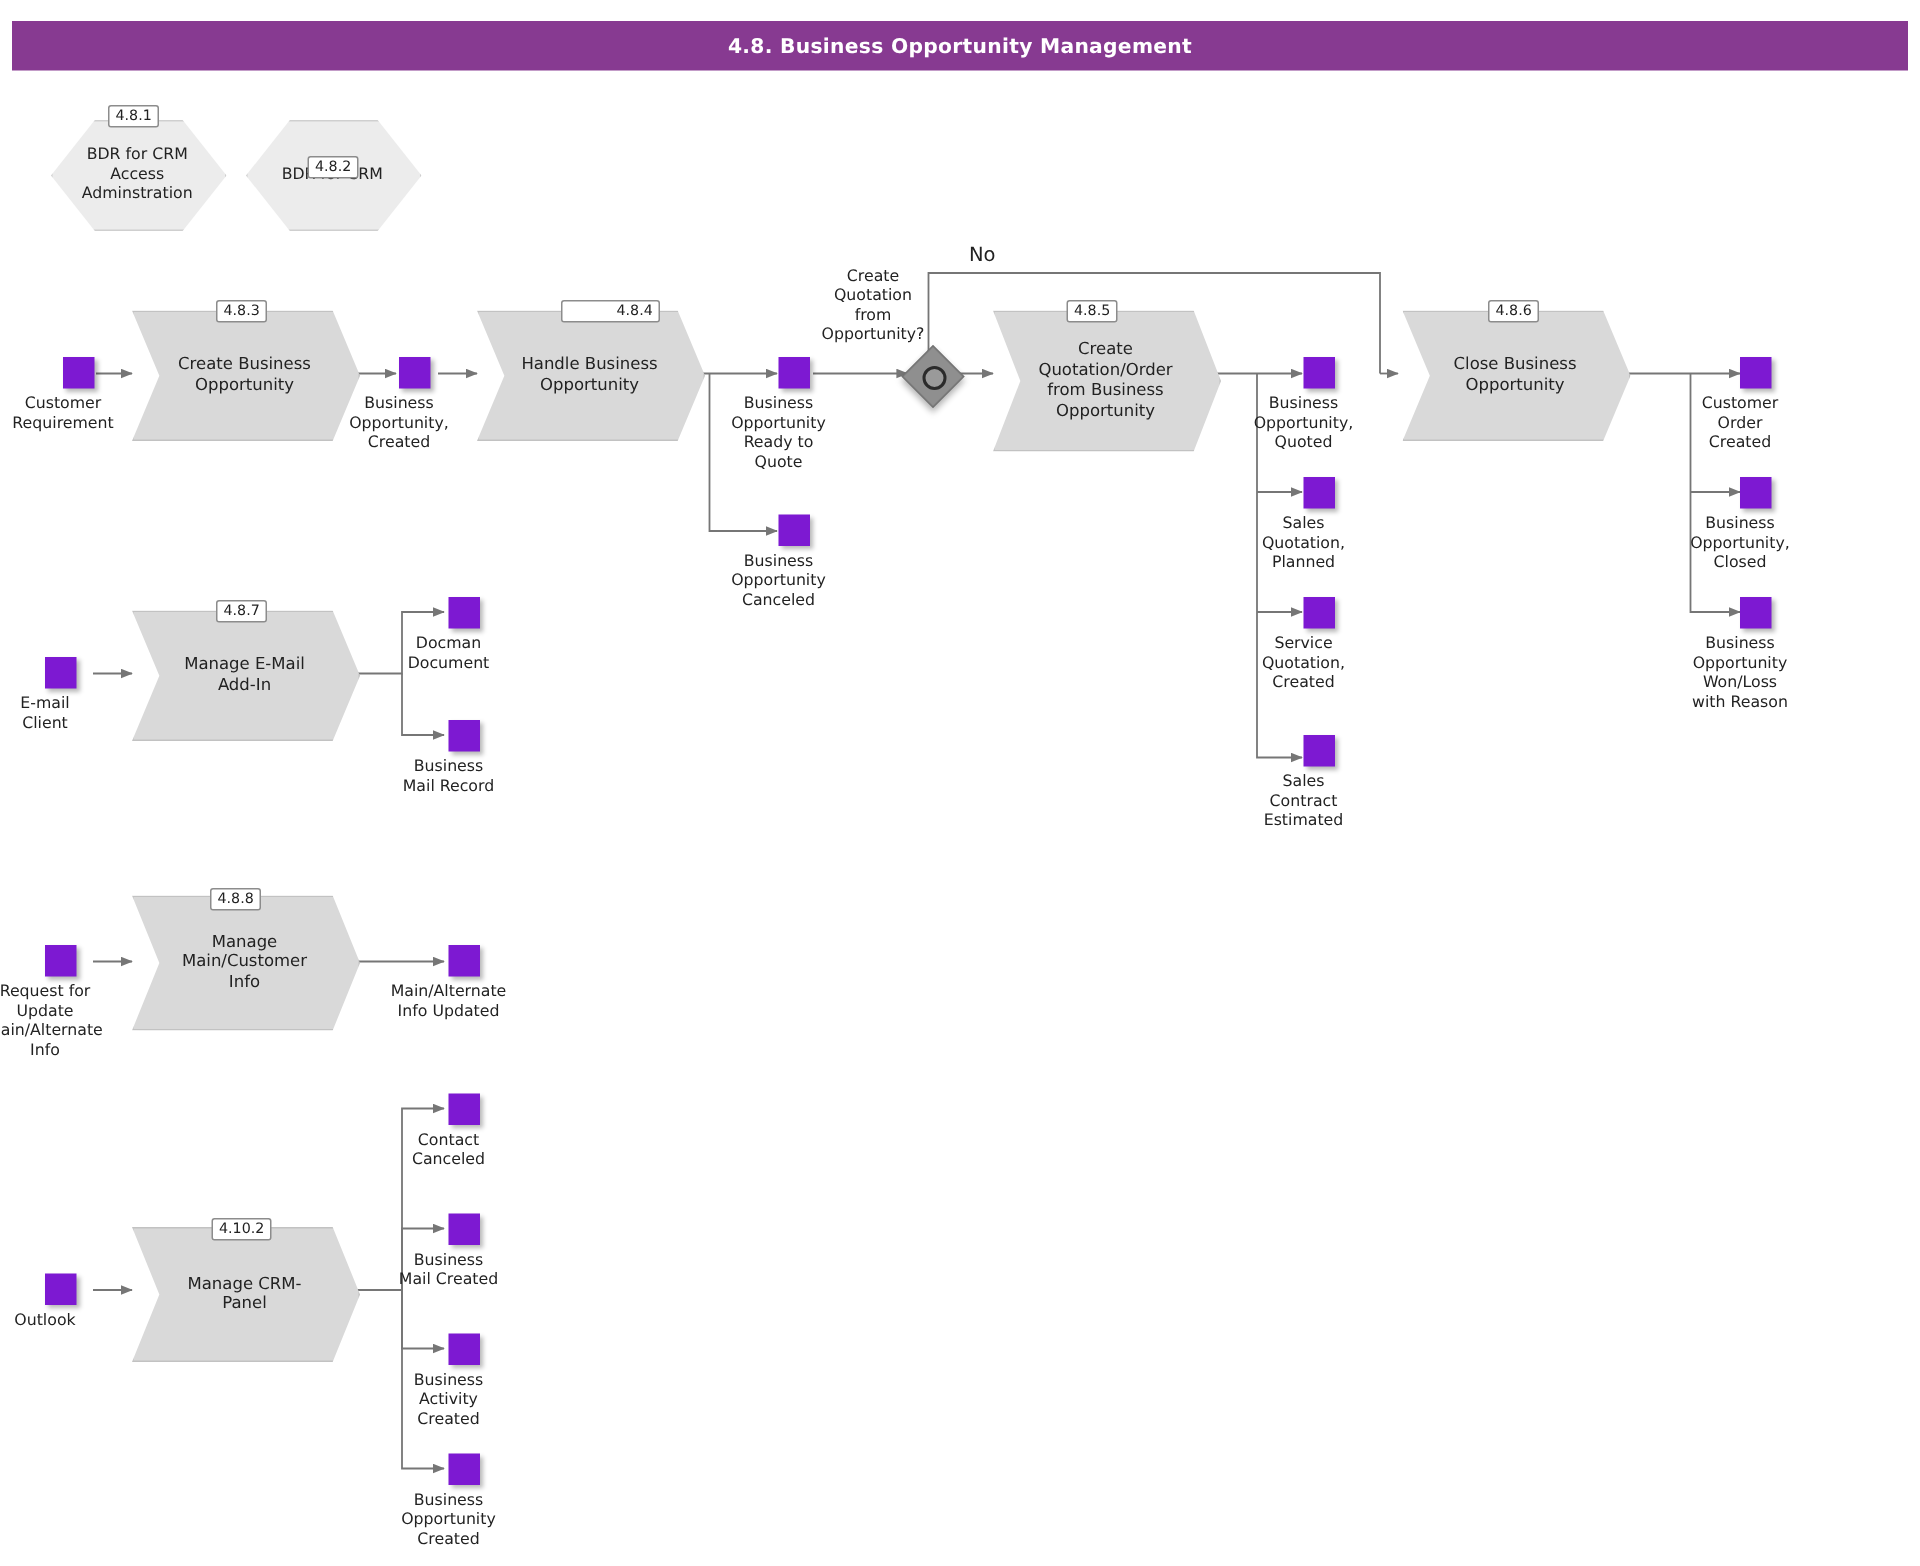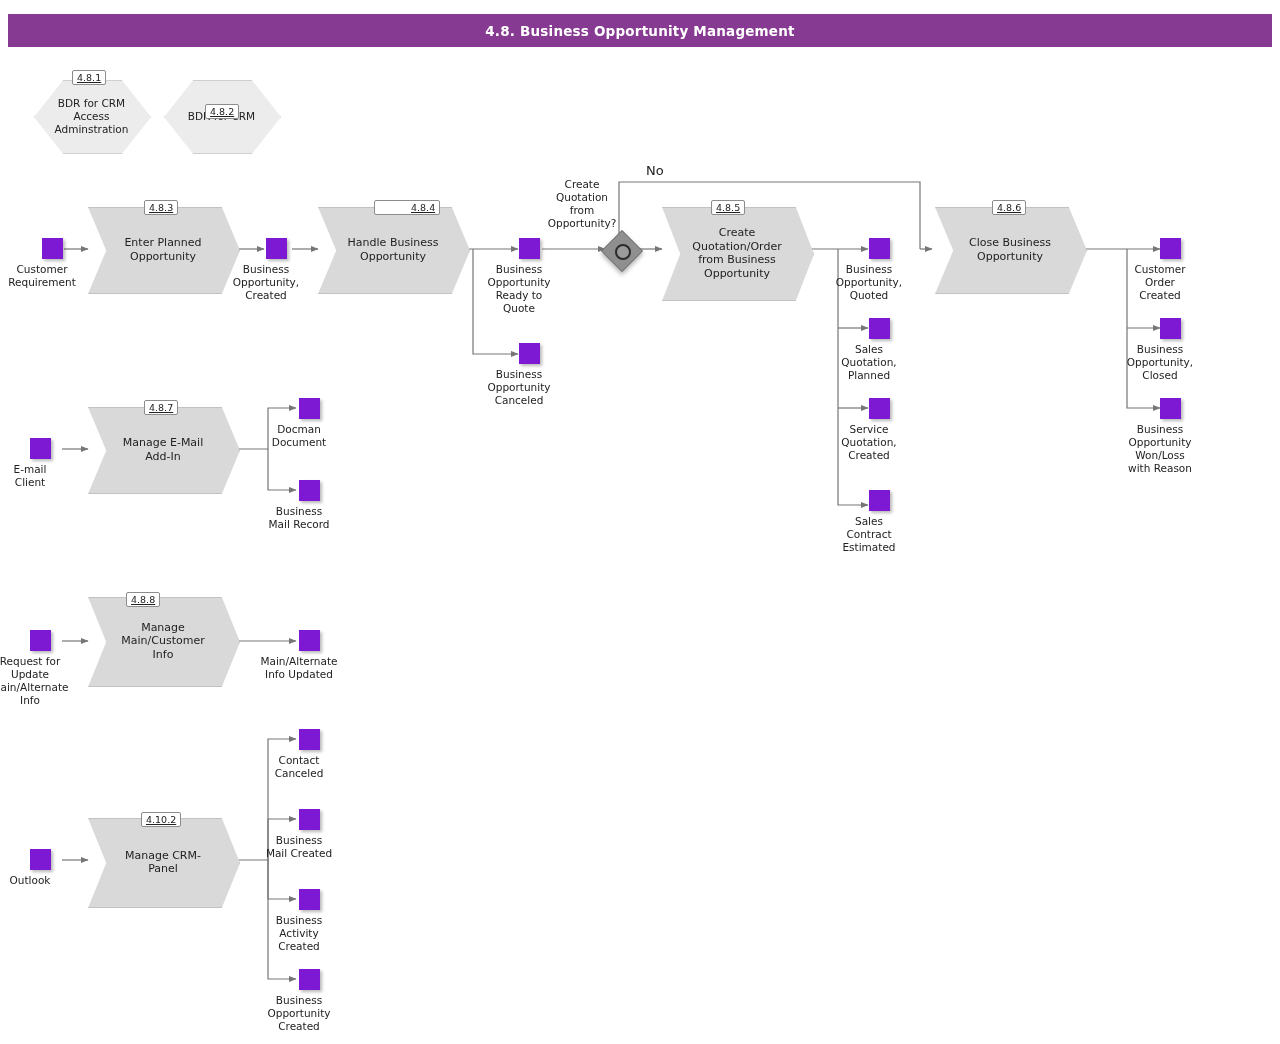--- a/index.html
+++ b/index.html
@@ -30,21 +30,21 @@
   .proc{position:absolute;}
   .proc .shape{position:absolute;left:0;top:0;width:100%;height:100%;
         background:#d9d9d9;border:1px solid #c2c2c2;
         clip-path:polygon(0 0,88% 0,100% 50%,88% 100%,0 100%,12% 50%);
         filter:drop-shadow(3px 3px 3px rgba(0,0,0,.30));}
   .proc .lbl{position:absolute;left:14%;top:0;width:72%;height:100%;
         display:flex;align-items:center;justify-content:center;text-align:center;
         font-size:11px;line-height:13.5px;color:#222;white-space:pre-line;}
   .badge{position:absolute;background:#fff;border:1px solid #8c8c8c;
         border-radius:2px;padding:1px 4px;font-size:9.5px;line-height:11px;
-        color:#222;z-index:5;white-space:nowrap;text-decoration:underline;}
+        color:#222;z-index:5;white-space:nowrap;}
 
   
   .hex{position:absolute;}
   .hex .shape{position:absolute;left:0;top:0;width:100%;height:100%;
         background:#ececec;border:1px solid #cfcfcf;
         clip-path:polygon(25% 0,75% 0,100% 50%,75% 100%,25% 100%,0 50%);
         filter:drop-shadow(3px 3px 3px rgba(0,0,0,.28));}
   .hex .lbl{position:absolute;left:8%;top:0;width:84%;height:100%;
         display:flex;align-items:center;justify-content:center;text-align:center;
         font-size:10.5px;line-height:13px;color:#222;white-space:pre-line;}
@@ -128,21 +128,21 @@
   <div class="badge" style="left:205px;top:70px;margin-top:34px;">4.8.2</div>
 
   <div class="event" style="left:42px;top:238px;">
     <div class="sq"></div>
     <div class="cap">Customer
 Requirement</div>
   </div>
 
   <div class="proc node" style="left:88px;top:207px;width:150px;height:85px;">
     <div class="shape"></div>
-    <div class="lbl">Enter Planned
+    <div class="lbl">Create Business
 Opportunity</div>
   </div>
   <div class="badge" style="left:144px;top:200px;">4.8.3</div>
 
   <div class="event" style="left:266px;top:238px;">
     <div class="sq"></div>
     <div class="cap">Business
 Opportunity,
 Created</div>
   </div>
@@ -271,21 +271,21 @@
 Main/Alternate
 Info</div>
   </div>
 
   <div class="proc node" style="left:88px;top:597px;width:150px;height:88px;">
     <div class="shape"></div>
     <div class="lbl">Manage
 Main/Customer
 Info</div>
   </div>
-  <div class="badge" style="left:126px;top:592px;text-align:right;">4.8.8</div>
+  <div class="badge" style="left:140px;top:592px;text-align:right;">4.8.8</div>
 
   <div class="event" style="left:299px;top:630px;">
     <div class="sq"></div>
     <div class="cap">Main/Alternate
 Info Updated</div>
   </div>
 
   <div class="event" style="left:30px;top:849px;">
     <div class="sq"></div>
     <div class="cap">Outlook</div>

